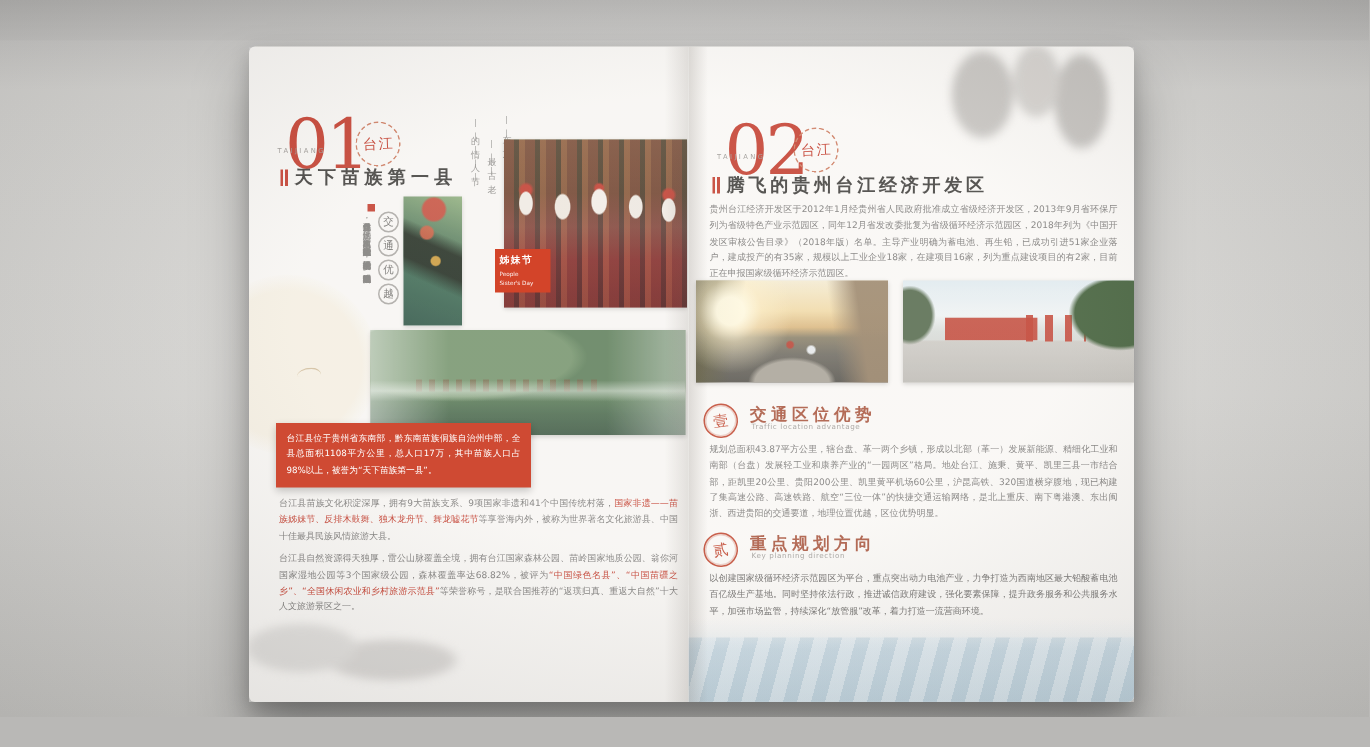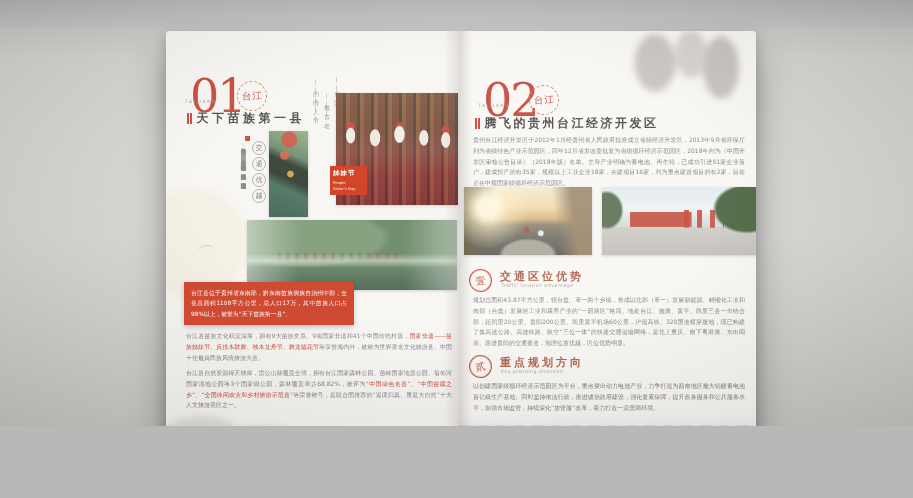--- a/index.html
+++ b/index.html
@@ -1,16 +1,16 @@
 <!DOCTYPE html>
 <html><head>
 <meta charset="utf-8">
 <style>
   html,body{margin:0;padding:0;background:#b9b8b6;}
-  .stage{position:relative;width:913px;height:426px;overflow:hidden;
+  .stage{position:relative;width:913px;height:478px;overflow:hidden;
     background:linear-gradient(180deg,#bdbcba 0,#c6c5c3 26px,#d2d1ce 60px,#d4d3d0 55%,#c8c7c4 100%);
     font-family:"DejaVu Sans","Liberation Sans",sans-serif;}
   .stage::after{content:"";position:absolute;inset:0;
     background:radial-gradient(ellipse at 50% 45%, rgba(255,255,255,.14) 0 40%, rgba(0,0,0,.10) 100%);pointer-events:none;}
   .topband{position:absolute;left:0;top:0;width:913px;height:27px;background:linear-gradient(180deg,#b3b2b0,#c2c1bf);}
   .abs{position:absolute;}
 
   
   .spread{position:absolute;left:166px;top:31px;width:590px;height:437px;
     box-shadow:0 22px 34px rgba(0,0,0,.35),0 5px 12px rgba(0,0,0,.22);}

